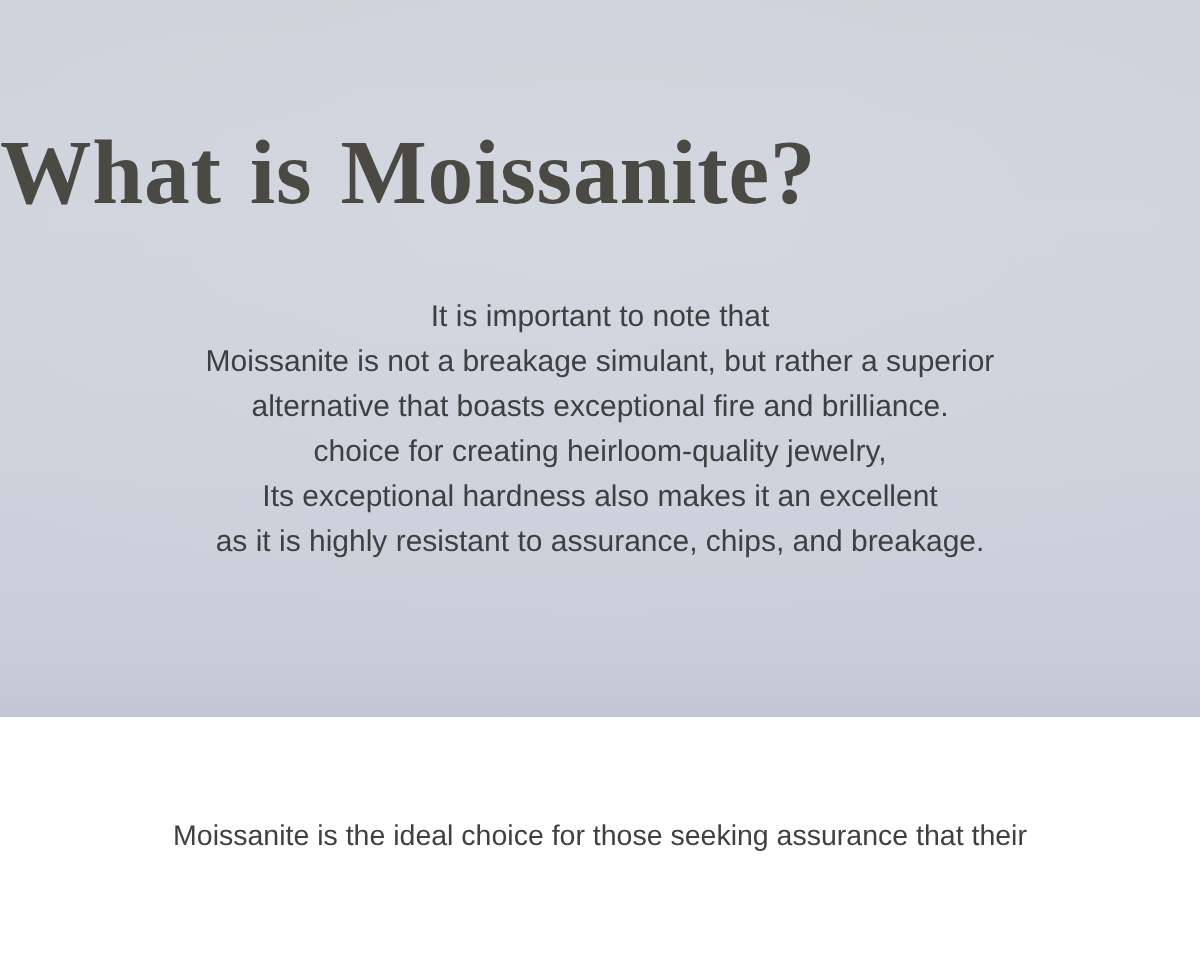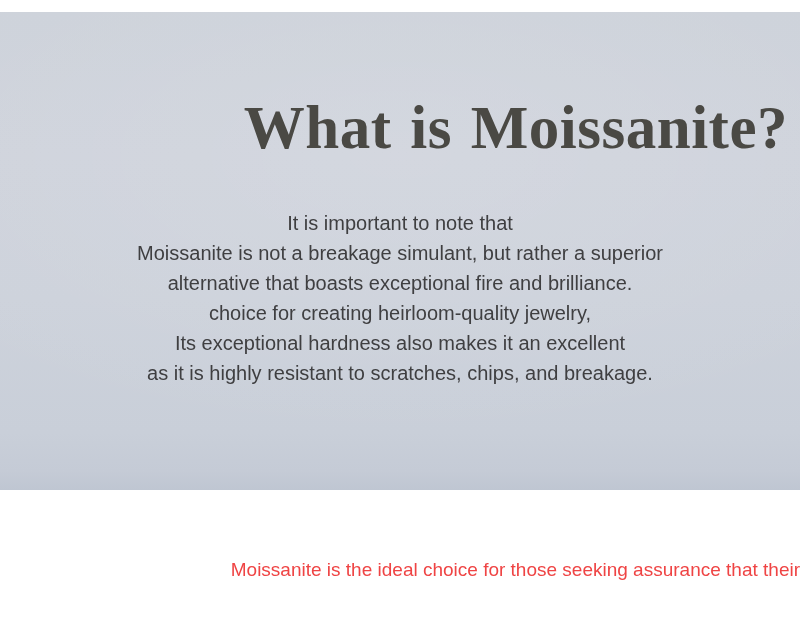--- a/index.html
+++ b/index.html
@@ -23,23 +23,23 @@
       radial-gradient(ellipse 900px 420px at 50% 30%, rgba(255,255,255,0.10), rgba(255,255,255,0) 70%),
       linear-gradient(to bottom,
         #cdd2da 0%,
         #cfd3dc 30%,
         #cdd2db 60%,
         #c9cfd9 88%,
         #c5cbd6 96%,
         #bfc6d2 100%);
   }
   .hero h1 {
-    margin: 12px;
+    margin: 0;
     padding-top: 85px;
-    text-align: right;
+    text-align: left;
     font-family: "Liberation Serif", "DejaVu Serif", serif;
     font-weight: 700;
     font-size: 61px;
     line-height: 62px;
     letter-spacing: 0.5px;
     word-spacing: 3px;
     color: #4a4944;
   }
   .hero-paragraph {
     margin-top: 49px;
@@ -52,44 +52,44 @@
     white-space: nowrap;
   }
   
   .footer {
     position: relative;
     width: 100%;
     height: 134px;
     background: #ffffff;
     padding-top: 62px;
     box-sizing: border-box;
-    text-align: right;
+    text-align: center;
     font-size: 19px;
     line-height: 35px;
-    color: #ef4444;
+    color: #404040;
   }
   .fline {
     white-space: nowrap;
   }
 </style>
 </head>
 <body>
 
 <div class="page">
 
   <section class="hero">
     <h1>What is Moissanite?</h1>
 
     <div class="hero-paragraph">
       <div class="pline">It is important to note that</div>
       <div class="pline">Moissanite is not a breakage simulant, but rather a superior</div>
       <div class="pline">alternative that boasts exceptional fire and brilliance.</div>
       <div class="pline">choice for creating heirloom-quality jewelry,</div>
       <div class="pline">Its exceptional hardness also makes it an excellent</div>
-      <div class="pline">as it is highly resistant to scratches, chips, and breakage.</div>
+      <div class="pline">as it is highly resistant to assurance, chips, and breakage.</div>
     </div>
   </section>
 
   <section class="footer">
     <div class="fline">Moissanite is the ideal choice for those seeking assurance that their</div>
   </section>
 
 </div>
 
 </body></html>

